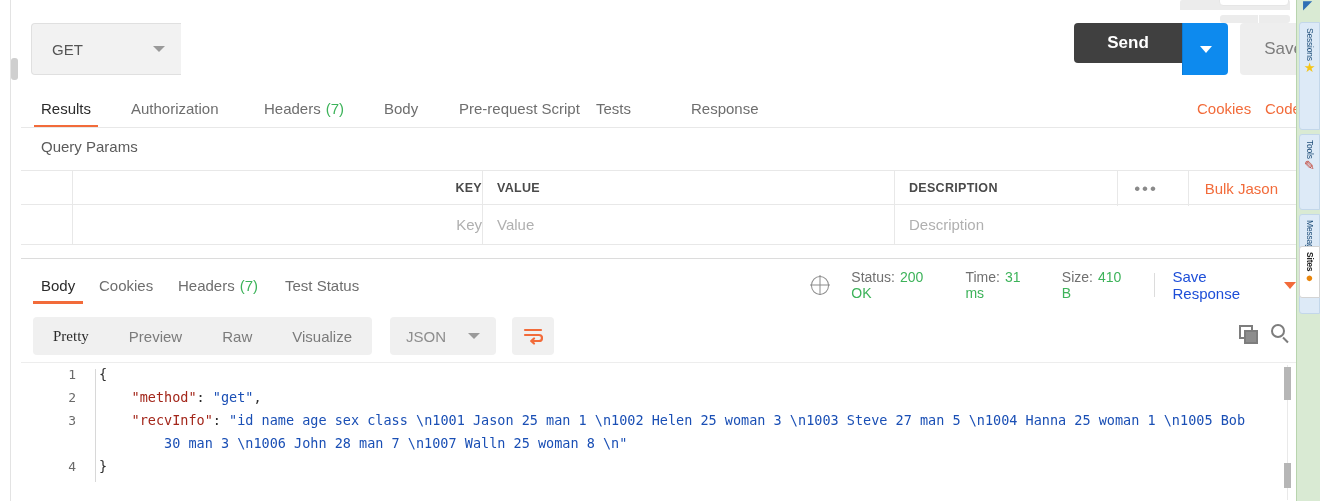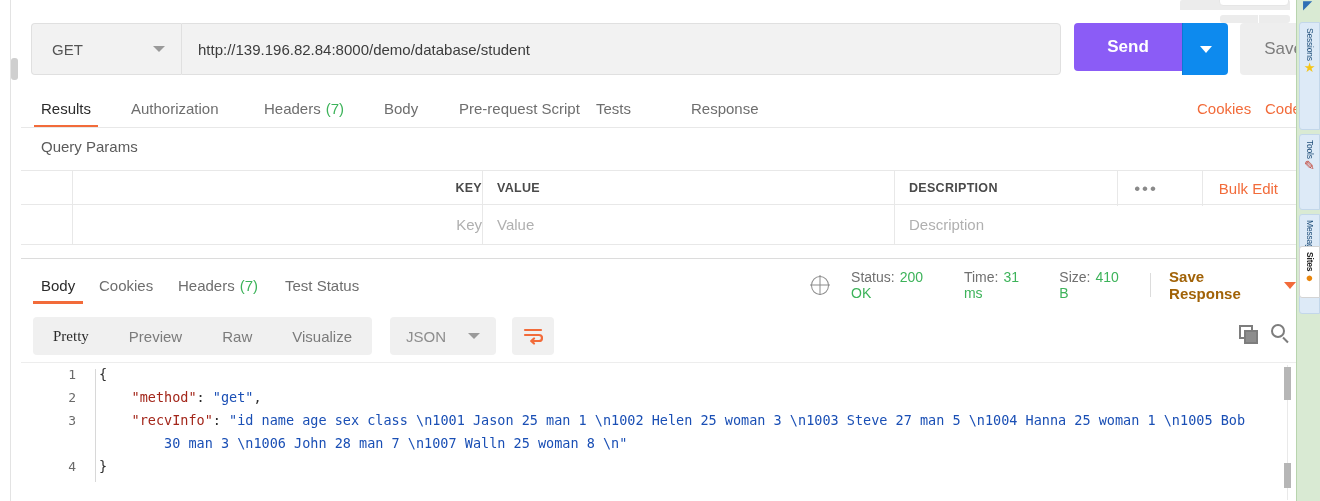--- a/index.html
+++ b/index.html
@@ -47,22 +47,22 @@
   .caret { width: 0; height: 0; border-left: 6px solid transparent;
            border-right: 6px solid transparent; border-top: 6px solid #9a9a9a;
            margin-right: 16px; }
   .url-box {
     position: absolute; left: 160px; top: 0; width: 880px; height: 52px;
     background: #f2f2f2; border: 1px solid #e0e0e0;
     border-radius: 0 4px 4px 0; display: flex; align-items: center;
   }
   .url-text { font-size: 15px; color: #3c3c3c; padding-left: 16px; }
   .send-btn {
-    position: absolute; left: 1053px; top: 0; width: 108px; height: 48px;
-    background: #8b5cf6; border-radius: 4px 0 0 4px;
+    position: absolute; left: 1053px; top: 0; width: 108px; height: 40px;
+    background: #404040; border-radius: 4px 0 0 4px;
     display: flex; align-items: center; justify-content: center;
     color: #fff; font-size: 17px; font-weight: bold;
   }
   .send-caret-btn {
     position: absolute; left: 1161px; top: 0; width: 46px; height: 52px;
     background: #0d8aee; border-radius: 0 4px 4px 0;
     border-left: 1px solid #0b7ad4;
     display: flex; align-items: center; justify-content: center;
   }
   .send-caret { width: 0; height: 0; border-left: 6px solid transparent;
@@ -121,21 +121,21 @@
                  align-items:center; font-size:14px; color:#707070; }
   .globe { width:19px; height:19px; border:1.7px solid #8c8c8c; border-radius:50%;
            position:relative; margin-right:22px; }
   .globe::before { content:""; position:absolute; left:50%; top:-1.7px; bottom:-1.7px; width:0;
                    border-left:1.7px solid #8c8c8c; transform:translateX(-50%); }
   .globe::after { content:""; position:absolute; left:-1.7px; right:-1.7px; top:50%; height:0;
                   border-top:1.7px solid #8c8c8c; transform:translateY(-50%); }
   .stat-g { color:#3db35a; margin-left:5px; }
   .stat-item { margin-right: 22px; }
   .vsep { width:1px; height:24px; background:#dcdcdc; margin-right:18px; }
-  .saveresp { color:#a16207; font-size:15px; font-weight:bold; }
+  .saveresp { color:#1d4ed8; font-size:15px; font-weight:normal; }
   .saveresp-caret { width:0;height:0;border-left:6px solid transparent;
                     border-right:6px solid transparent;border-top:7px solid #f26b3a;
                     margin-left:10px; }
 
   
   .body-toolbar { position:absolute; top:317px; left:22px; height:38px; display:flex; align-items:center; }
   .seg { background:#f0f0f0; border-radius:4px; height:38px; display:flex; align-items:center; }
   .seg-item { font-size:15px; color:#7b7b7b; padding:0 20px; height:38px; display:flex; align-items:center; }
   .seg-item.active { color:#2b2b2b;font-family:Liberation Serif, serif; }
   .fmt-box { background:#f0f0f0; border-radius:4px; height:38px; display:flex; align-items:center;
@@ -194,23 +194,20 @@
 
   <div class="main">
 
     <div class="left-handle"></div>
 
     <div class="urlrow">
       <div class="method-box">
         <span class="method-label">GET</span>
         <span class="caret"></span>
       </div>
-      <div class="url-box">
-        <span class="url-text">http://139.196.82.84:8000/demo/database/student</span>
-      </div>
       <div class="send-btn">Send</div>
       <div class="send-caret-btn">
         <span class="send-caret"></span>
       </div>
       <div class="save-btn">Save</div>
 
     </div>
 
     <div class="req-tabs">
       <div class="rtab active" style="left:20px">
@@ -249,21 +246,21 @@
             <span class="col-h">KEY</span>
           </div>
         <div class="c-val">
             <span class="col-h">VALUE</span>
           </div>
         <div class="c-desc" style="position:relative">
           <span class="col-h">DESCRIPTION</span>
           <span class="dots-cell">
             <span class="dots">•••</span>
           </span>
-          <span class="bulk">Bulk Edit</span>
+          <span class="bulk">Bulk Jason</span>
         </div>
       </div>
       <div class="qp-row">
         <div class="c-chk"></div>
         <div class="c-key">
             <span class="ph">Key</span>
           </div>
         <div class="c-val">
             <span class="ph">Value</span>
           </div>

